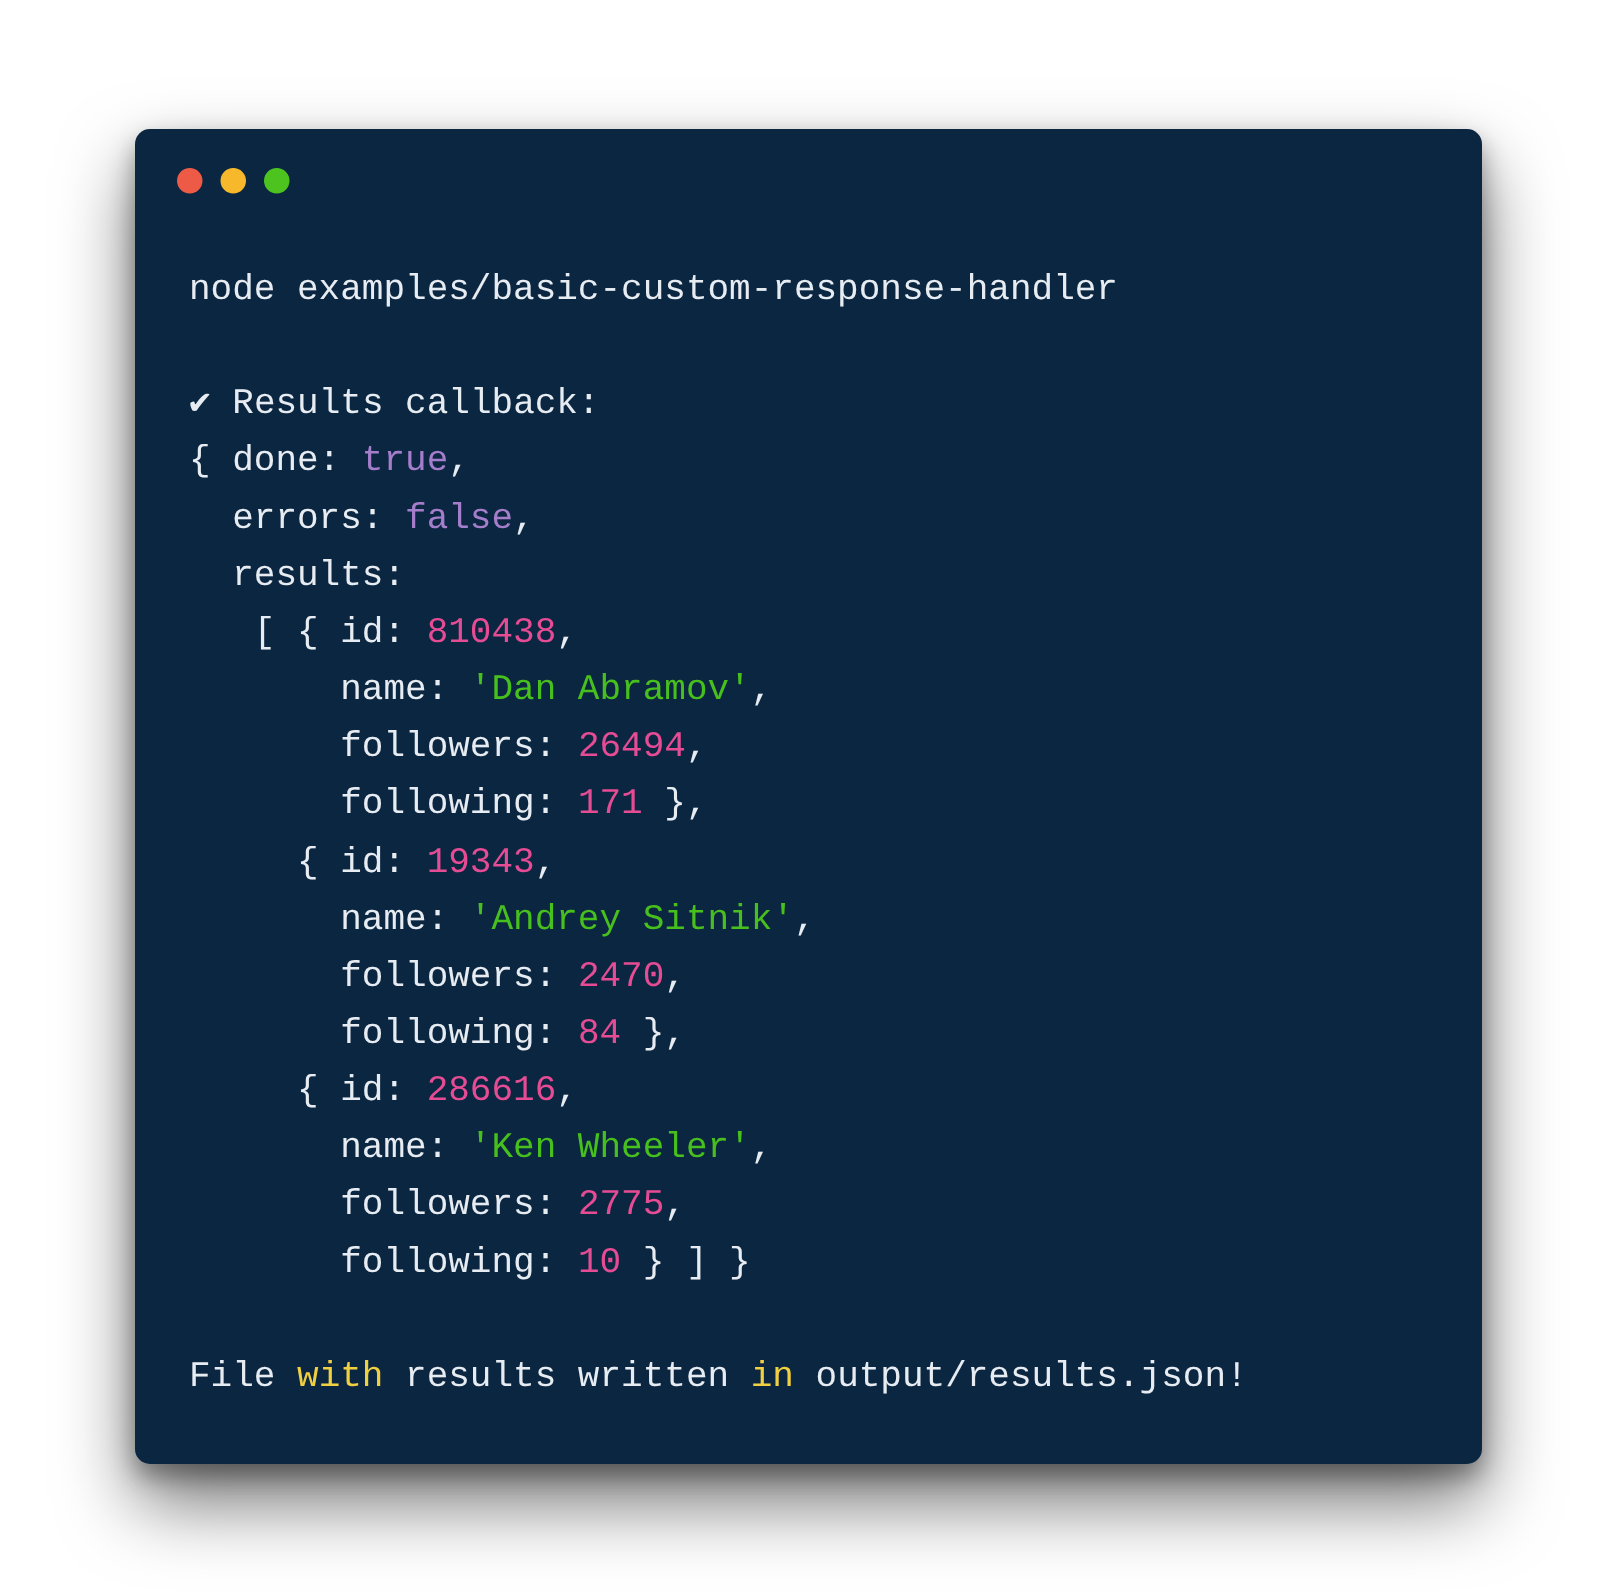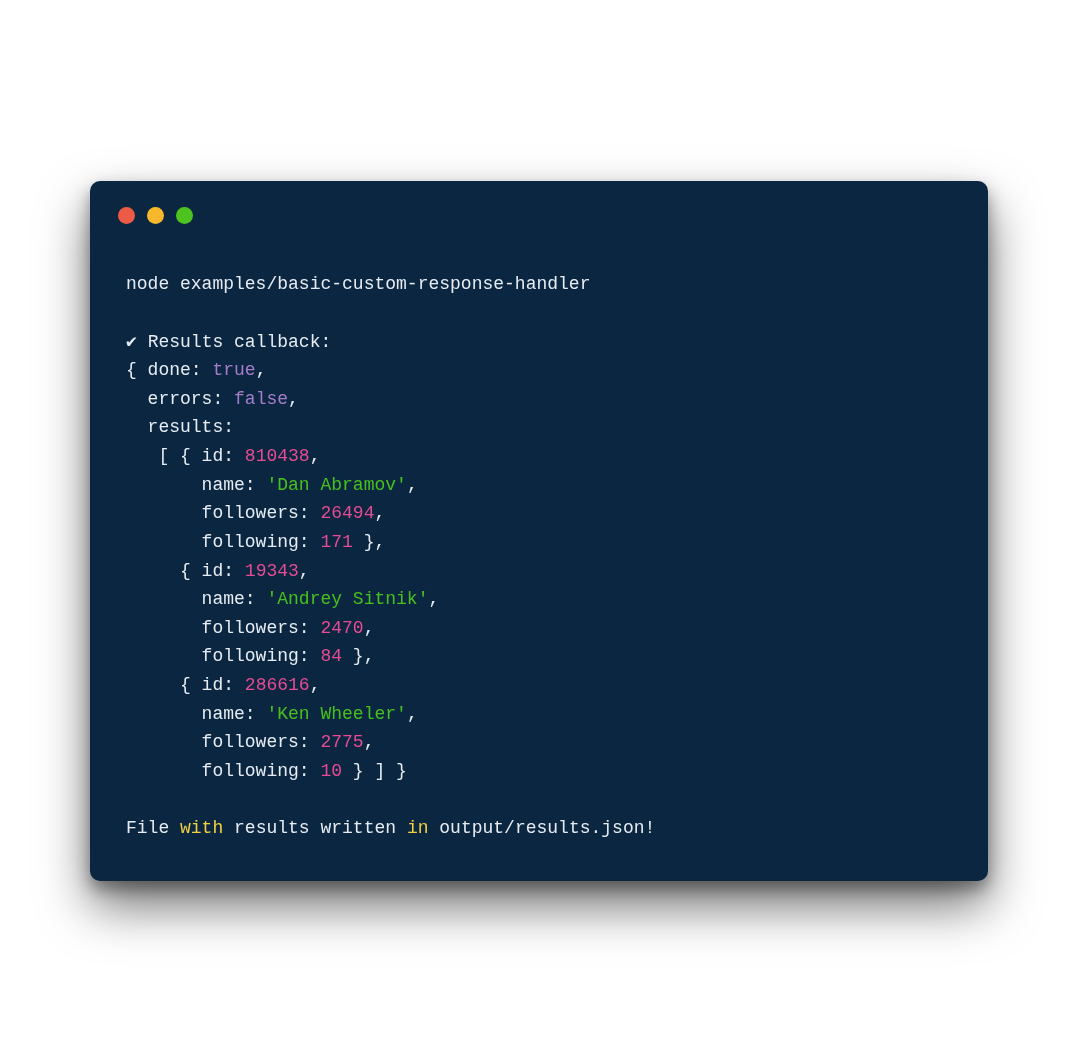--- a/index.html
+++ b/index.html
@@ -28,21 +28,21 @@
   .dot {
     width: 17px;
     height: 17px;
     border-radius: 50%;
   }
   .dot-red    { background: #ed5a46; }
   .dot-yellow { background: #f7b92b; }
   .dot-green  { background: #4dc31f; }
   .term-body {
     padding: 46px 36px 0 36px;
-    font-size: 18px;
+    font-size: 24px;
     line-height: 1.59;
     color: #e6ecf1;
     white-space: pre;
     letter-spacing: 0;
   }
   .c-default { color: #e6ecf1; }
   .c-bool    { color: #a57ecb; }
   .c-num     { color: #e54c94; }
   .c-str     { color: #47c01d; }
   .c-kw      { color: #f0d040; }

